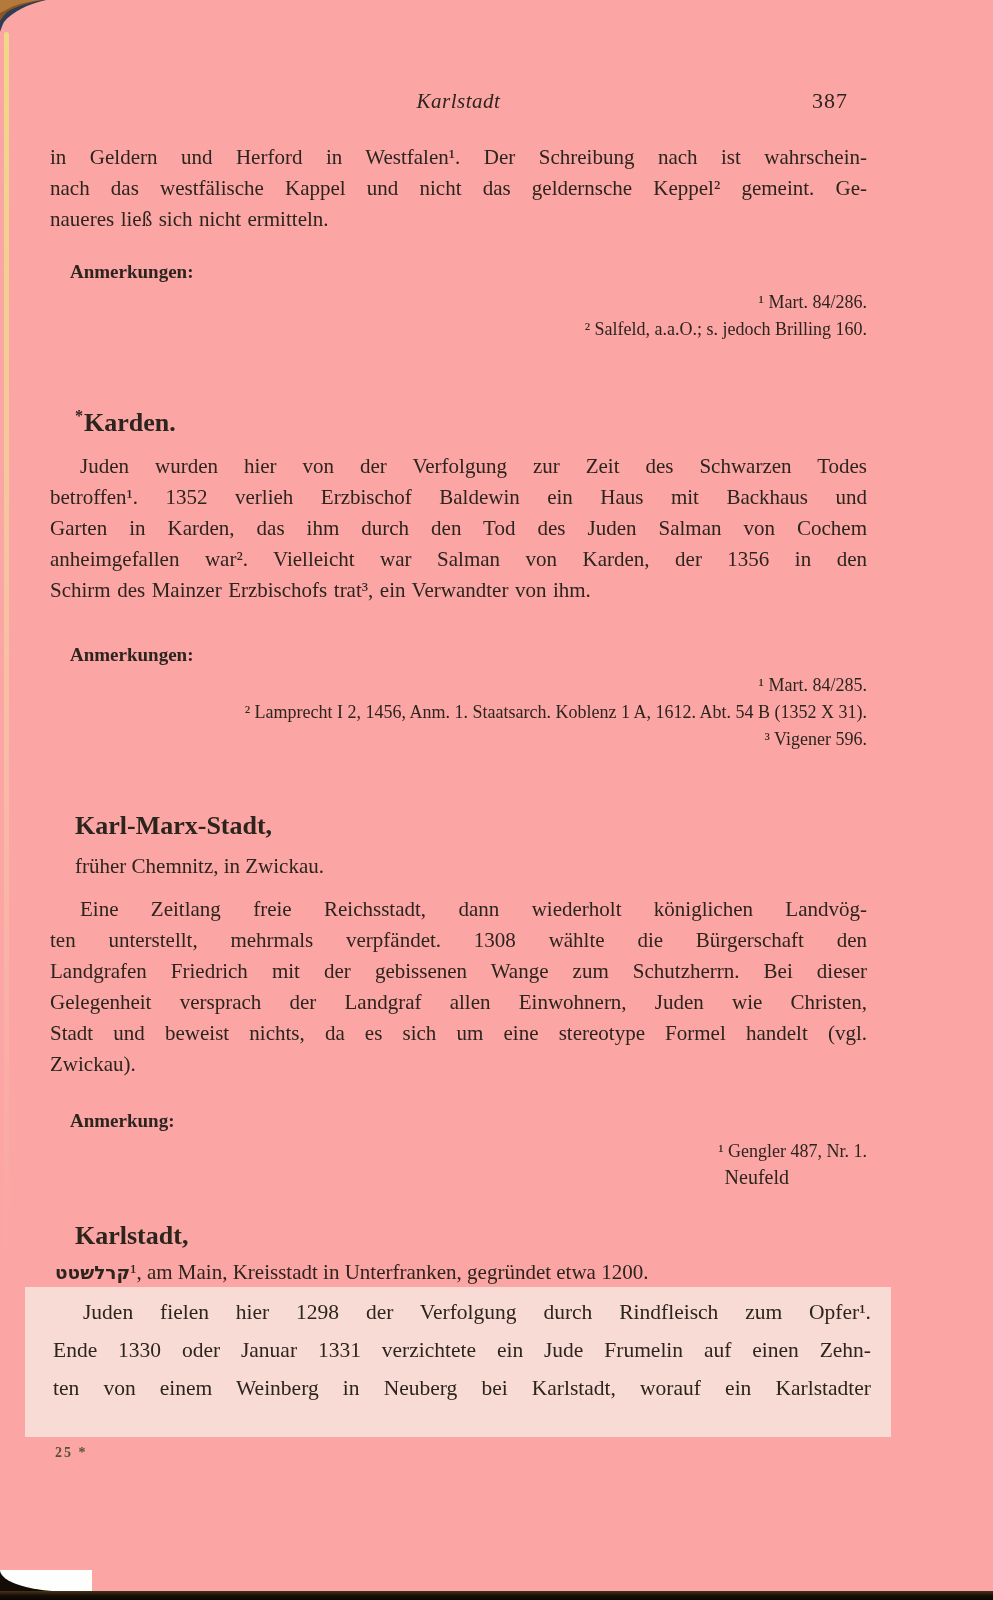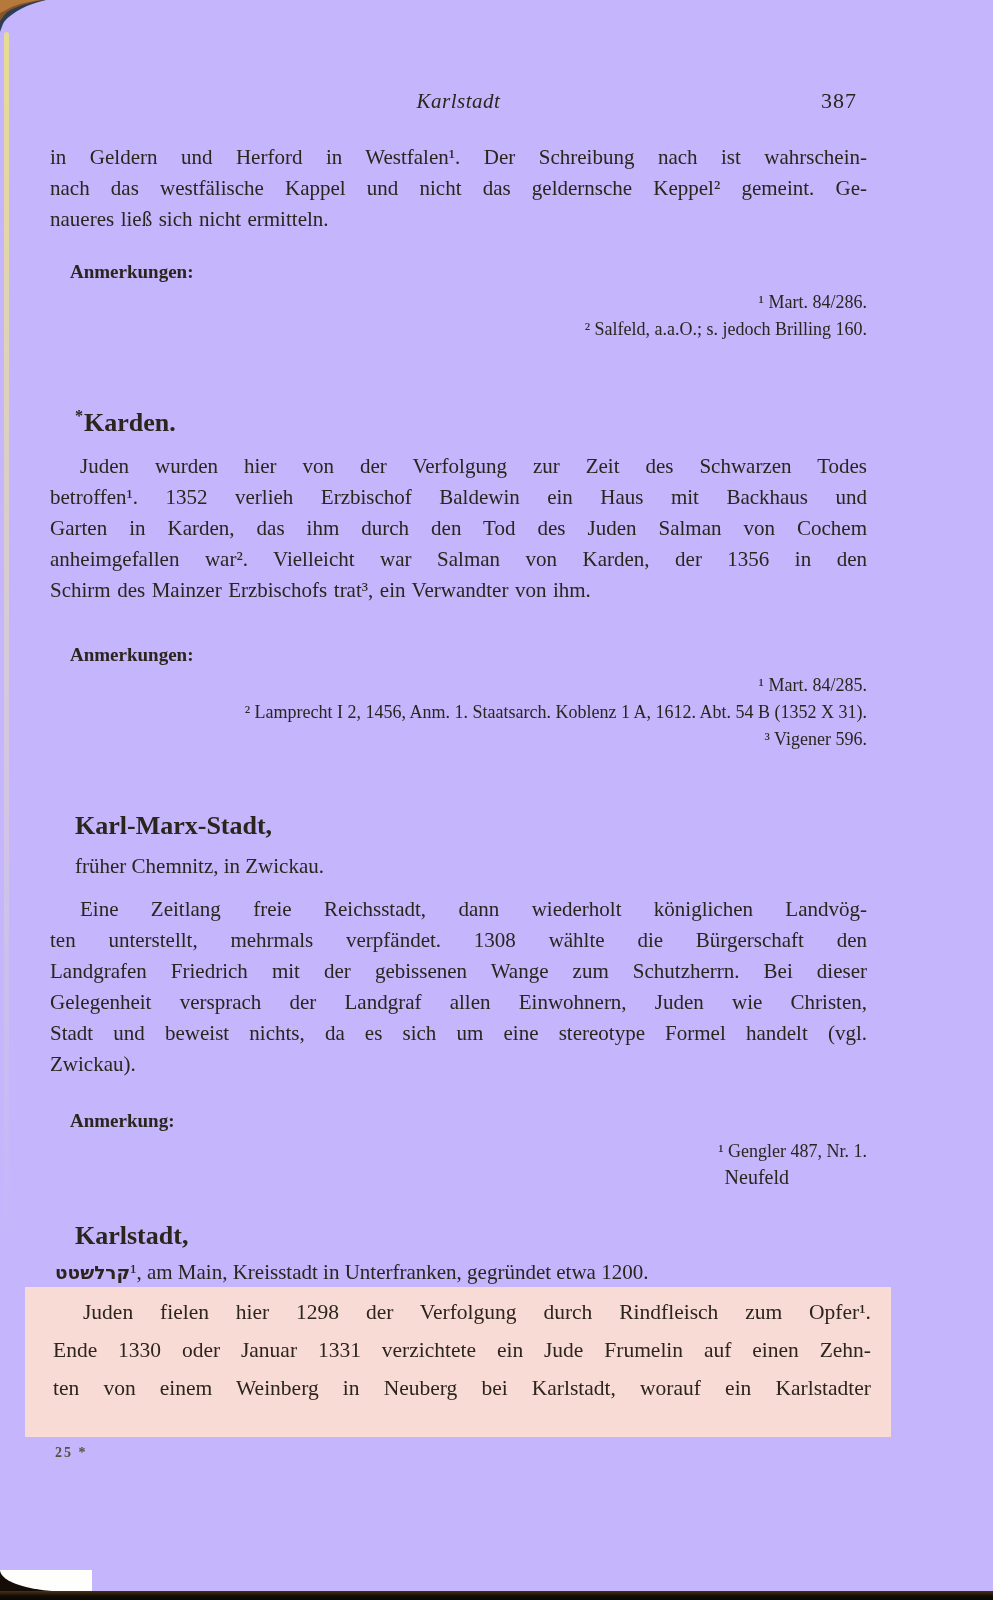--- a/index.html
+++ b/index.html
@@ -1,21 +1,21 @@
 <!DOCTYPE html>
 <html><head>
 <meta charset="utf-8">
 <style>
   html,body{margin:0;padding:0;background:#dcdcdc;}
   .page{position:relative;width:993px;height:1600px;background:#fefefd;overflow:hidden;
         font-family:"Liberation Serif",serif;color:#2c251d;}
   .content{position:relative;padding:0 126px 0 50px;}
 
   .header-row{padding-top:86px;text-align:center;font-style:italic;font-size:21px;line-height:30px;letter-spacing:.5px;}
-  .page-num{position:absolute;right:136px;top:86px;font-style:normal;font-size:22px;line-height:30px;letter-spacing:1px;}
+  .page-num{position:absolute;right:145px;top:86px;font-style:normal;font-size:22px;line-height:30px;letter-spacing:1px;}
 
   .para{font-size:21px;line-height:31px;}
   .jline{text-align:justify;text-align-last:justify;word-spacing:.06em;}
   .jline.last{text-align-last:left;}
   .indent .jline.first{text-indent:30px;}
 
   .notes-heading{font-weight:bold;font-size:19px;line-height:26px;padding-left:20px;margin-bottom:4px;}
   .fnote{font-size:18px;line-height:27px;padding-left:18px;text-align:right;}
 
   .section-heading{font-weight:bold;font-size:26px;line-height:29px;padding-left:25px;}
@@ -40,21 +40,21 @@
       background:linear-gradient(to bottom,rgba(238,226,130,.85),rgba(243,236,170,.35) 55%,rgba(243,236,170,0));}
   .bottom-bar{position:absolute;left:0;right:0;bottom:0;height:9px;
       background:linear-gradient(to bottom,#4a3018,#130d06 55%,#0a0705);}
   .bl-black{position:absolute;left:0;bottom:0;width:92px;height:30px;background:#130d06;}
   .bl-white{position:absolute;left:0;bottom:8px;width:92px;height:22px;background:#fefefd;
       border-bottom-left-radius:84px 26px;}
 </style>
 </head>
 <body>
 
-<div class="page" style="background: #c4b5fd; color: rgb(44, 37, 29);">
+<div class="page" style="background: #fca5a5; color: rgb(44, 37, 29);">
 
   <svg class="corner" width="50" height="34" viewBox="0 0 50 34">
     <path d="M0,0 H46 C28,4 12,12 4,22 C2,26 1,29 0,32 Z" fill="#2e3c54"></path>
     <path d="M0,0 H44 C28,2.5 14,7 6,13 C4,15.5 2,18 0,21 Z" fill="#8a5526"></path>
     <path d="M0,0 H40 C26,2 14,5 8,9 L0,13 Z" fill="#b5793c"></path>
   </svg>
   <div class="left-strip"></div>
 
   <div class="content">
 

